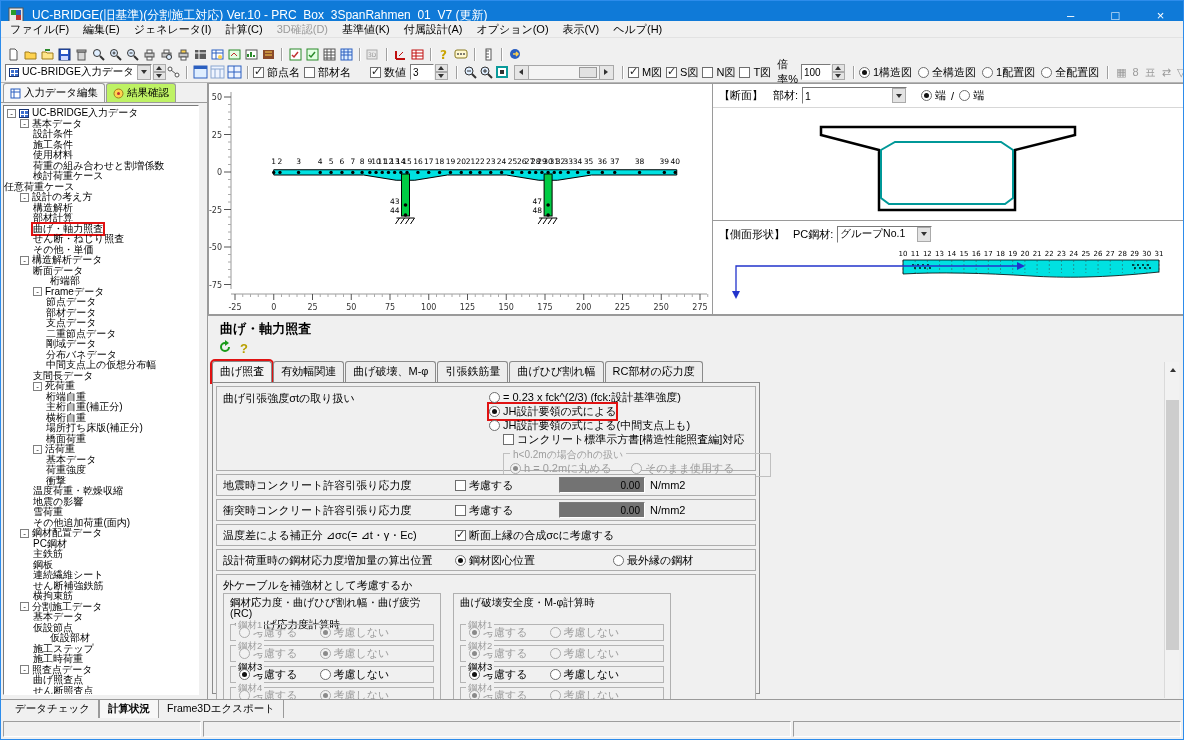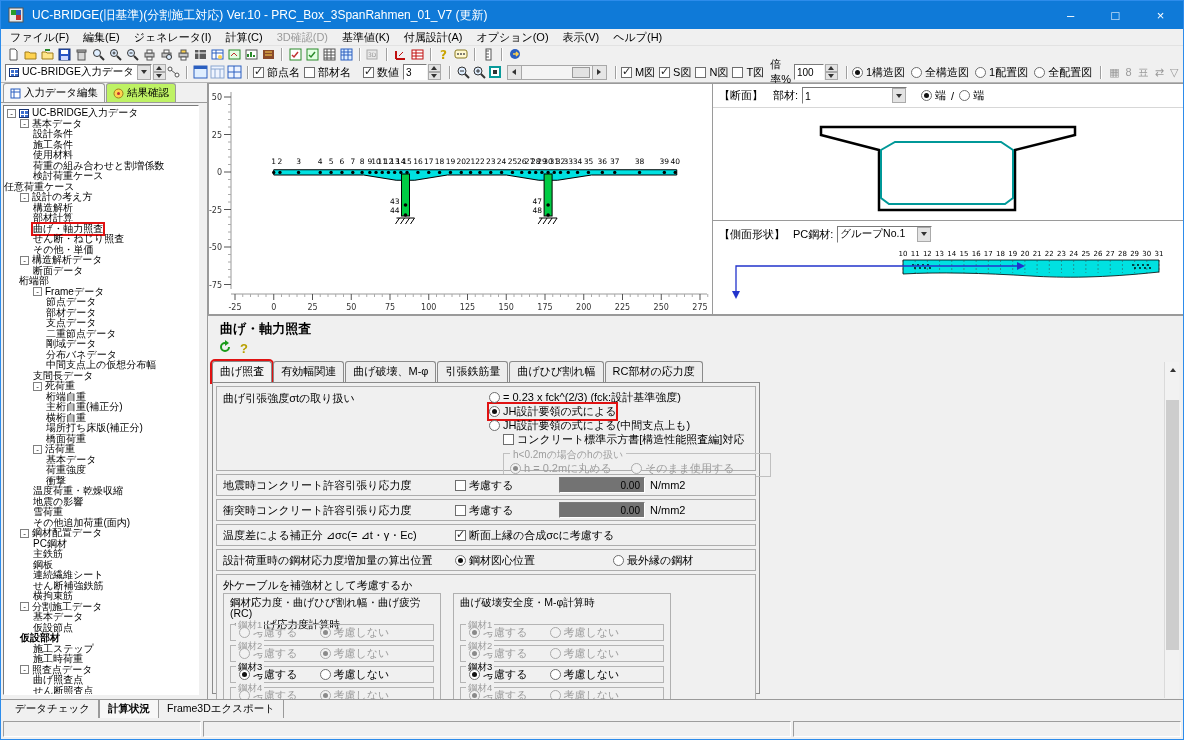--- a/index.html
+++ b/index.html
@@ -8,21 +8,21 @@
     font-family:"Liberation Sans","DejaVu Sans",sans-serif;font-size:11px;color:#000;
     border:1px solid #2d8ceb;overflow:hidden;}
   
   .titlebar{position:absolute;left:0;top:0;width:100%;height:28px;background:#0f7ad8;color:#fff;
     display:flex;align-items:center;}
   .app-icon{width:16px;height:16px;margin:0 8px 0 7px;}
   .title-text{font-size:12px;}
   .win-controls{margin-left:auto;display:flex;height:100%;}
   .win-btn{width:45px;height:100%;display:flex;align-items:center;justify-content:center;font-size:13px;}
   
-  .menubar{position:absolute;left:0;top:28px;width:100%;height:17px;background:#f0f0f0;
+  .menubar{position:absolute;left:0;top:20px;width:100%;height:17px;background:#f0f0f0;
     border-bottom:1px solid #e2e2e2;display:flex;align-items:center;padding-left:2px;}
   .menu-item{padding:1px 7px;font-size:11px;}
   .menu-item.dis{color:#9a9a9a;}
   
   .toolbar1{position:absolute;left:0;top:45px;width:100%;height:16px;display:flex;align-items:center;padding-left:4px;background:#f0f0f0;}
   .toolbar2{position:absolute;left:0;top:61px;width:100%;height:21px;display:flex;align-items:center;padding-left:4px;background:#f0f0f0;border-bottom:1px solid #b5b5b5;}
   .tbi{display:inline-flex;width:15px;height:14px;align-items:center;justify-content:center;margin:0 1px;}
   .tbi svg{display:block;}
   .tsep{width:2px;height:13px;border-left:1px solid #a0a0a0;border-right:1px solid #fff;margin:0 4px;}
   .combo{display:inline-flex;align-items:center;height:17px;background:#fff;
@@ -372,21 +372,21 @@
       </span>
     <span class="tsep"></span>
     <span class="opt">
         <span class="cb on"></span>
         <span class="lab">節点名</span>
       </span>
     <span class="opt" style="margin-left:4px">
         <span class="cb"></span>
         <span class="lab">部材名</span>
       </span>
-    <span class="opt" style="margin-left:12px">
+    <span class="opt" style="margin-left:19px">
         <span class="cb on"></span>
         <span class="lab">数値</span>
       </span>
     <input class="tb-input" style="width: 24px; margin-left: 4px;" value="3">
     <span class="spinpair">
         <span class="spinbtn">
           <span class="arr-up"></span>
         </span>
         <span class="spinbtn">
           <span class="arr-dn"></span>
@@ -545,21 +545,21 @@
         <div class="tree-row" style="padding-left: 29px;">
           <span>その他・単価</span>
         </div>
         <div class="tree-row" style="padding-left: 16px;">
           <span class="expb">-</span>
           <span>構造解析データ</span>
         </div>
         <div class="tree-row" style="padding-left: 29px;">
           <span>断面データ</span>
         </div>
-        <div class="tree-row" style="padding-left: 15px;">
+        <div class="tree-row" style="padding-left: 46px;">
           <span>桁端部</span>
         </div>
         <div class="tree-row" style="padding-left: 29px;">
           <span class="expb">-</span>
           <span>Frameデータ</span>
         </div>
         <div class="tree-row" style="padding-left: 42px;">
           <span>節点データ</span>
         </div>
         <div class="tree-row" style="padding-left: 42px;">
@@ -652,21 +652,21 @@
         <div class="tree-row" style="padding-left: 16px;">
           <span class="expb">-</span>
           <span>分割施工データ</span>
         </div>
         <div class="tree-row" style="padding-left: 29px;">
           <span>基本データ</span>
         </div>
         <div class="tree-row" style="padding-left: 29px;">
           <span>仮設節点</span>
         </div>
-        <div class="tree-row" style="padding-left: 16px; font-weight: bold;">
+        <div class="tree-row" style="padding-left: 46px;">
           <span>仮設部材</span>
         </div>
         <div class="tree-row" style="padding-left: 29px;">
           <span>施工ステップ</span>
         </div>
         <div class="tree-row" style="padding-left: 29px;">
           <span>施工時荷重</span>
         </div>
         <div class="tree-row" style="padding-left: 16px;">
           <span class="expb">-</span>

